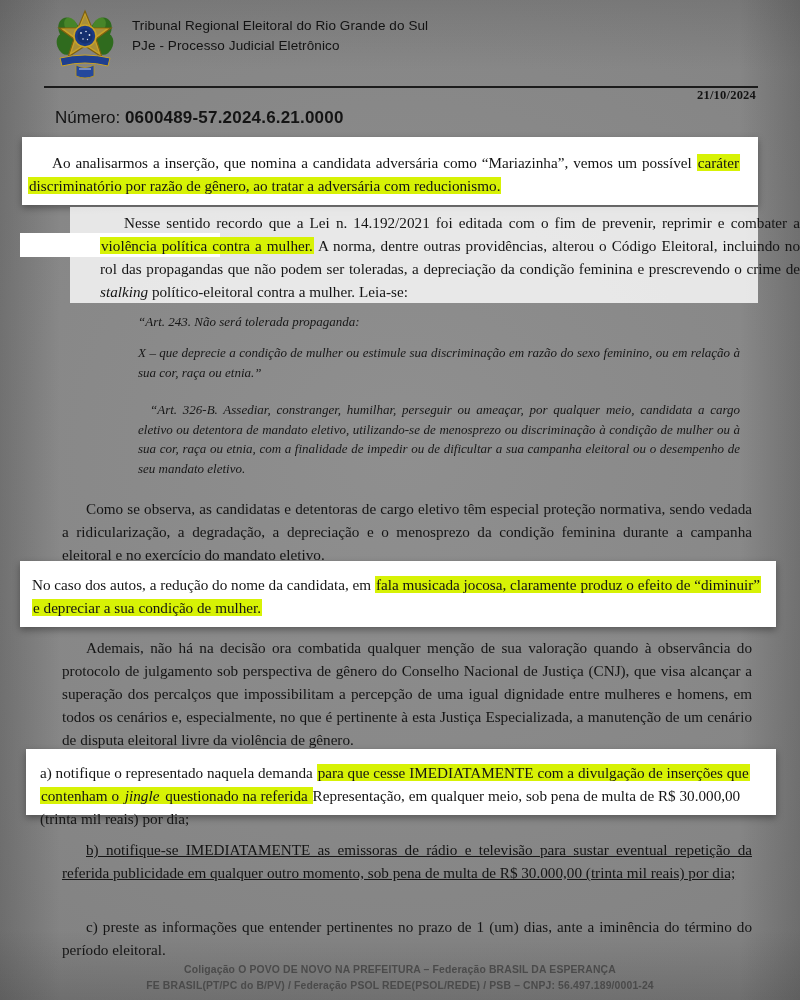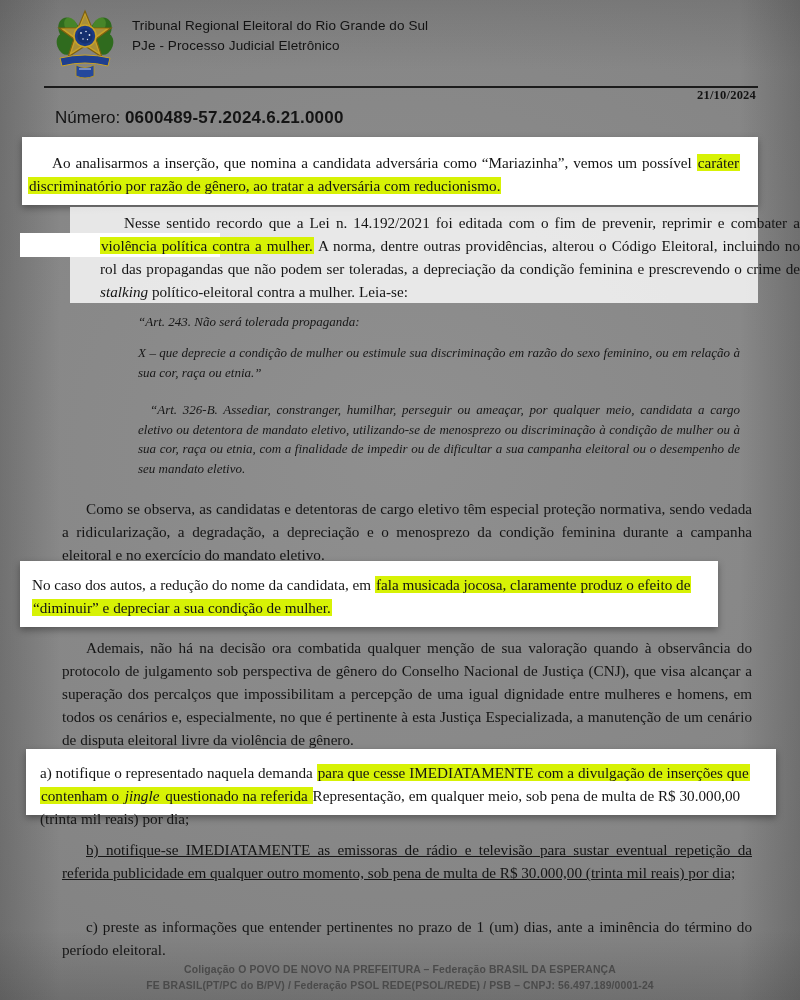--- a/index.html
+++ b/index.html
@@ -213,21 +213,21 @@
   </div>
 
   <div class="quote" style="left:138px; top:312px; width:602px;">“Art. 243. Não será tolerada propaganda:</div>
 
   <div class="quote" style="left:138px; top:343px; width:602px;">X – que deprecie a condição de mulher ou estimule sua discriminação em razão do sexo feminino, ou em relação à sua cor, raça ou etnia.”</div>
 
   <div class="quote" style="left:138px; top:400px; width:602px; text-indent:12px;">“Art. 326-B. Assediar, constranger, humilhar, perseguir ou ameaçar, por qualquer meio, candidata a cargo eletivo ou detentora de mandato eletivo, utilizando-se de menosprezo ou discriminação à condição de mulher ou à sua cor, raça ou etnia, com a finalidade de impedir ou de dificultar a sua campanha eleitoral ou o desempenho de seu mandato eletivo.</div>
 
   <div class="para" style="left:62px; top:497px; width:690px; text-indent:24px;">Como se observa, as candidatas e detentoras de cargo eletivo têm especial proteção normativa, sendo vedada a ridicularização, a degradação, a depreciação e o menosprezo da condição feminina durante a campanha eleitoral e no exercício do mandato eletivo.</div>
 
-  <div class="card" style="left:20px; top:561px; width:698px; height:66px; padding:12px 14px 4px 12px; box-sizing:border-box;">
+  <div class="card" style="left:20px; top:561px; width:756px; height:66px; padding:12px 14px 4px 12px; box-sizing:border-box;">
     <div class="para" style="text-align:left;">
       <span>No caso dos autos, a redução do nome da candidata, em </span><span class="hl">fala musicada jocosa, claramente produz o efeito de “diminuir” e depreciar a sua condição de mulher.</span>
     </div>
   </div>
 
   <div class="para" style="left:62px; top:636px; width:690px; text-indent:24px;">Ademais, não há na decisão ora combatida qualquer menção de sua valoração quando à observância do protocolo de julgamento sob perspectiva de gênero do Conselho Nacional de Justiça (CNJ), que visa alcançar a superação dos percalços que impossibilitam a percepção de uma igual dignidade entre mulheres e homens, em todos os cenários e, especialmente, no que é pertinente à esta Justiça Especializada, a manutenção de um cenário de disputa eleitoral livre da violência de gênero.</div>
 
   <div class="card" style="left:26px; top:749px; width:750px; height:66px; padding:12px 14px 10px 14px; box-sizing:border-box;">
     <div class="para" style="text-align:left;">
       <span>a) notifique o representado naquela demanda </span><span class="hl">para que cesse IMEDIATAMENTE com a divulgação de inserções que contenham o </span><i class="hl">jingle</i><span class="hl"> questionado na referida </span><span>Representação, em qualquer meio, sob pena de multa de R$ 30.000,00 (trinta mil reais) por dia;</span>

